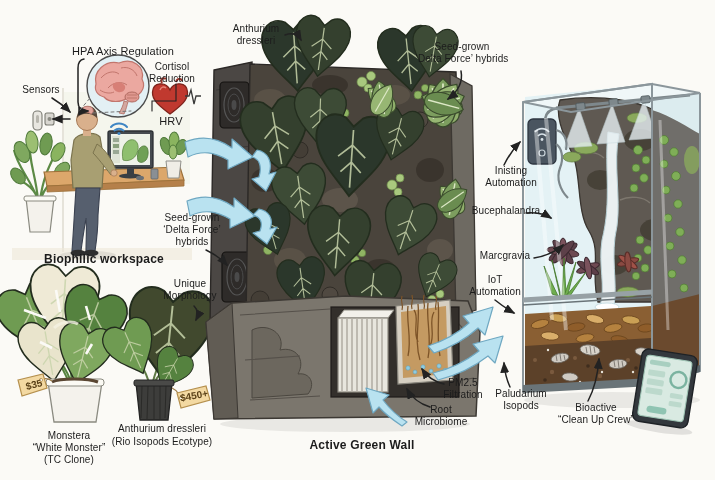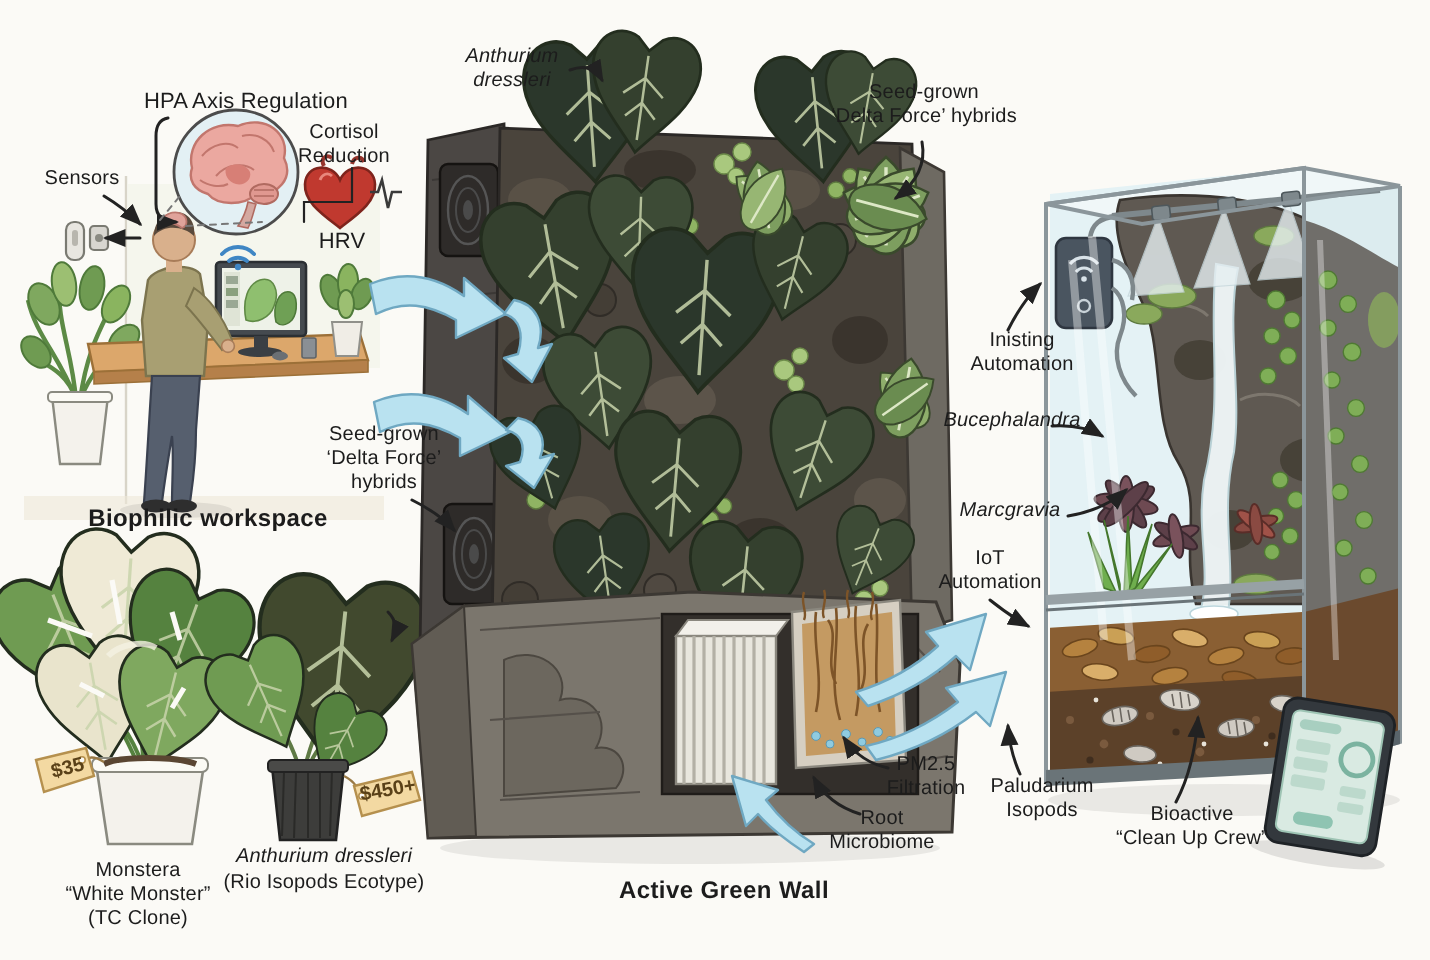--- a/index.html
+++ b/index.html
@@ -2,21 +2,21 @@
 <html><head>
 <meta charset="utf-8">
 <style>
   html,body{margin:0;padding:0;background:#fbfaf6;}
   #canvas{position:relative;width:715px;height:480px;background:#fbfaf6;overflow:hidden;
           font-family:"Liberation Sans",sans-serif;}
   #art{position:absolute;left:0;top:0;}
   .lbl{position:absolute;font-size:10px;line-height:1.18;color:#1c1c1c;text-align:center;
        white-space:pre-line;letter-spacing:.1px;}
   .ttl{font-weight:bold;font-size:12px;letter-spacing:.2px;}
-  .it{font-style:italic;}
+  .it{}
   .tagtxt{position:absolute;font-size:10px;font-weight:bold;color:#5a4118;text-align:center;}
   .rot-m14{transform:rotate(-14deg);}
   .rot-m10{transform:rotate(-10deg);}
 </style>
 </head>
 <body>
 
 <div id="canvas">
 
 <svg id="art" width="715" height="480" viewBox="0 0 715 480">
@@ -527,20 +527,22 @@
 <div class="lbl it" style="left:106px;top:423px;width:112px;">Anthurium dressleri</div>
 <div class="lbl" style="left:101px;top:436px;width:122px;">(Rio Isopods Ecotype)</div>
 
 <div class="lbl it" style="left:210px;top:23px;width:92px;">Anthurium
 dressleri</div>
 <div class="lbl" style="left:400px;top:41px;width:124px;">Seed-grown
 ‘Delta Force’ hybrids</div>
 <div class="lbl" style="left:142px;top:212px;width:100px;">Seed-grown
 ‘Delta Force’
 hybrids</div>
+<div class="lbl" style="left:140px;top:278px;width:100px;">Unique
+Morphology</div>
 <div class="lbl" style="left:421px;top:377px;width:84px;text-align:center;">PM2.5
 Filtration</div>
 <div class="lbl ttl" style="left:282px;top:438px;width:160px;">Active Green Wall</div>
 <div class="lbl" style="left:399px;top:404px;width:84px;">Root
 Microbiome</div>
 
 <div class="lbl" style="left:461px;top:165px;width:100px;">Inisting
 Automation</div>
 <div class="lbl it" style="left:454px;top:205px;width:104px;">Bucephalandra</div>
 <div class="lbl it" style="left:453px;top:250px;width:104px;">Marcgravia</div>

